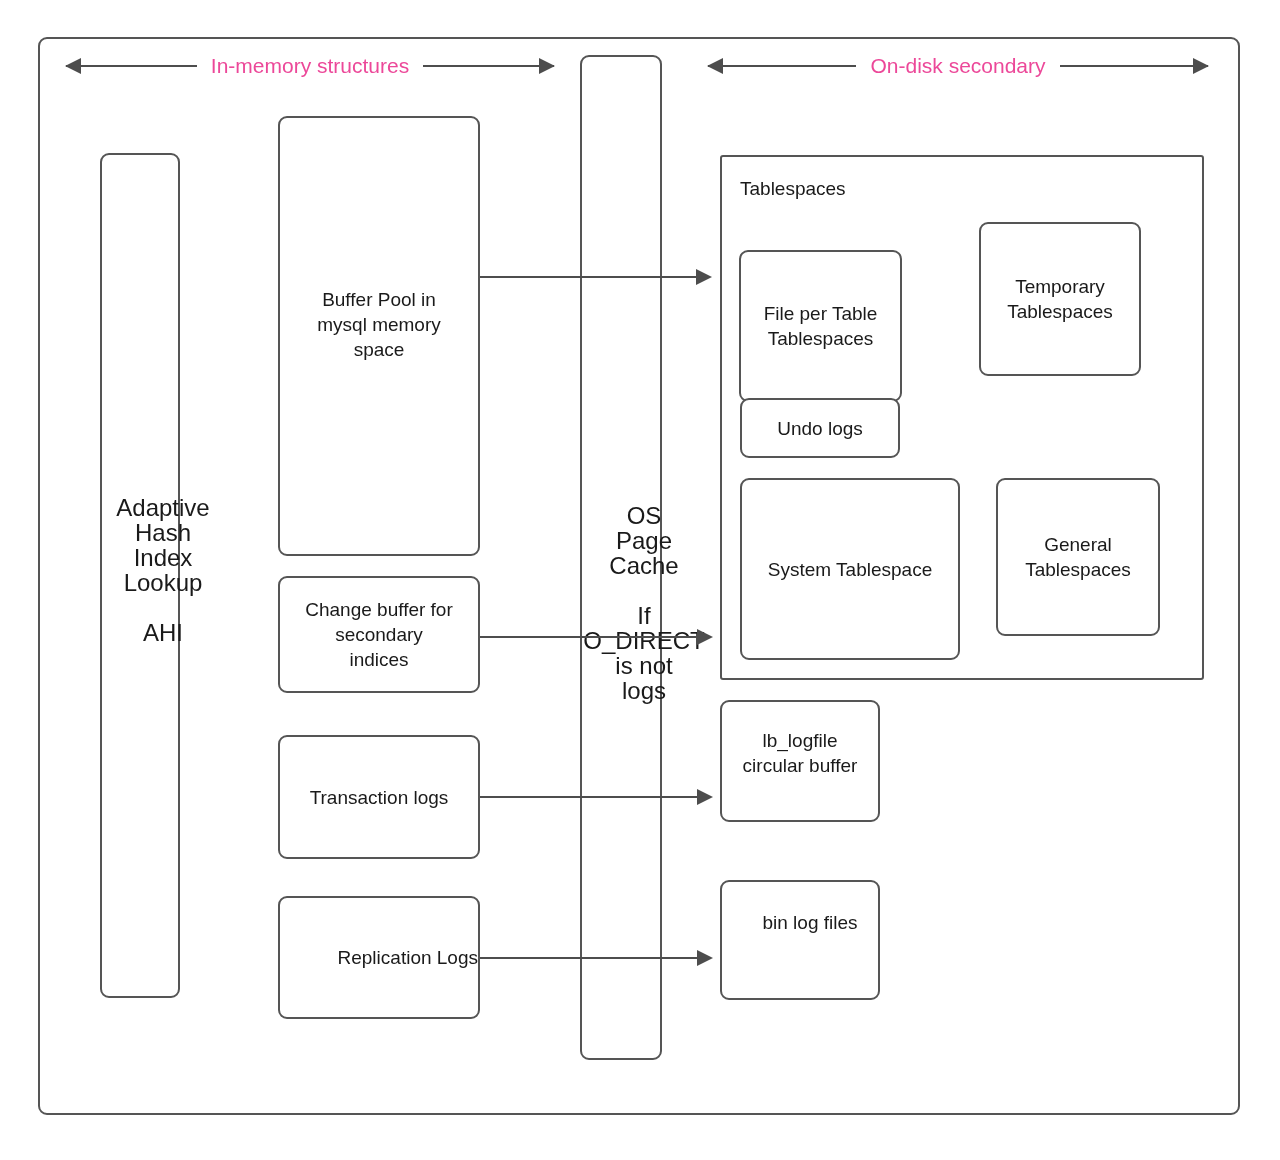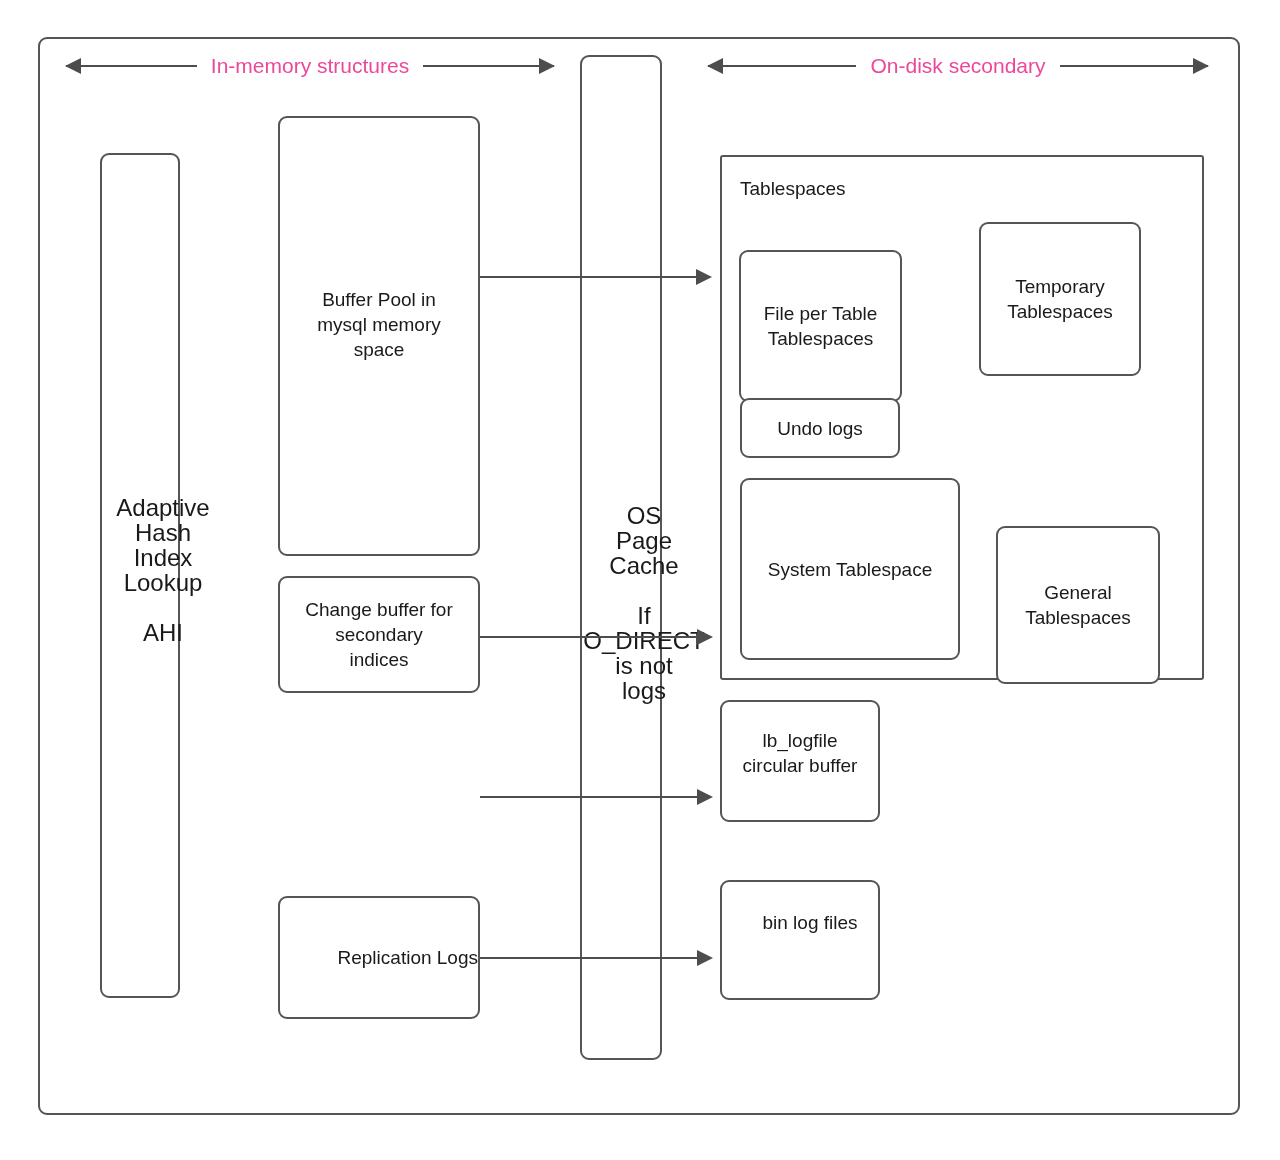--- a/index.html
+++ b/index.html
@@ -169,20 +169,23 @@
 mysql memory
 space</span>
   </div>
 
   <div class="box" style="left:278px; top:576px; width:202px; height:117px;">
     <span>Change buffer for
 secondary
 indices</span>
   </div>
 
+  <div class="box" style="left:278px; top:735px; width:202px; height:124px;">
+    <span>Transaction logs</span>
+  </div>
 
   <div class="box" style="left:278px; top:896px; width:202px; height:123px;justify-content:flex-end;">
     <span>Replication Logs</span>
   </div>
 
   <div class="box" style="left:580px; top:55px; width:82px; height:1005px;">
     <span class="overflow-label" style="top:446px; white-space:pre-line;">OS
 Page
 Cache
 
@@ -207,21 +210,21 @@
   </div>
 
   <div class="box" style="left:740px; top:398px; width:160px; height:60px;">
     <span>Undo logs</span>
   </div>
 
   <div class="box" style="left:740px; top:478px; width:220px; height:182px;">
     <span>System Tablespace</span>
   </div>
 
-  <div class="box" style="left:996px; top:478px; width:164px; height:158px;margin-top:48px;">
+  <div class="box" style="left:996px; top:478px; width:164px; height:158px;">
     <span>General
 Tablespaces</span>
   </div>
 
   <div class="box" style="left:720px; top:700px; width:160px; height:122px;">
     <span style="display:block; transform:translateY(-8px);">lb_logfile
 circular buffer</span>
   </div>
 
   <div class="box" style="left:720px; top:880px; width:160px; height:120px;padding-left:20px;">

